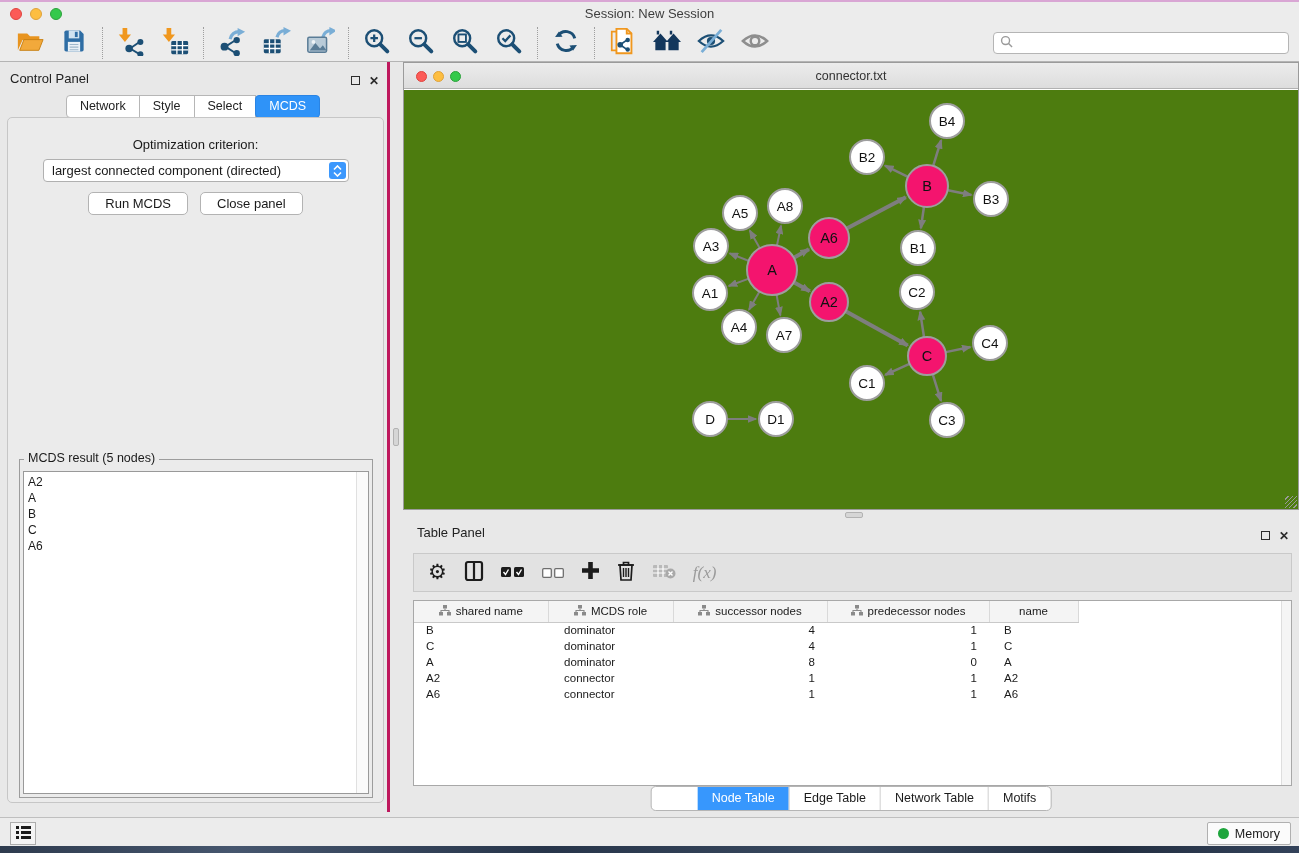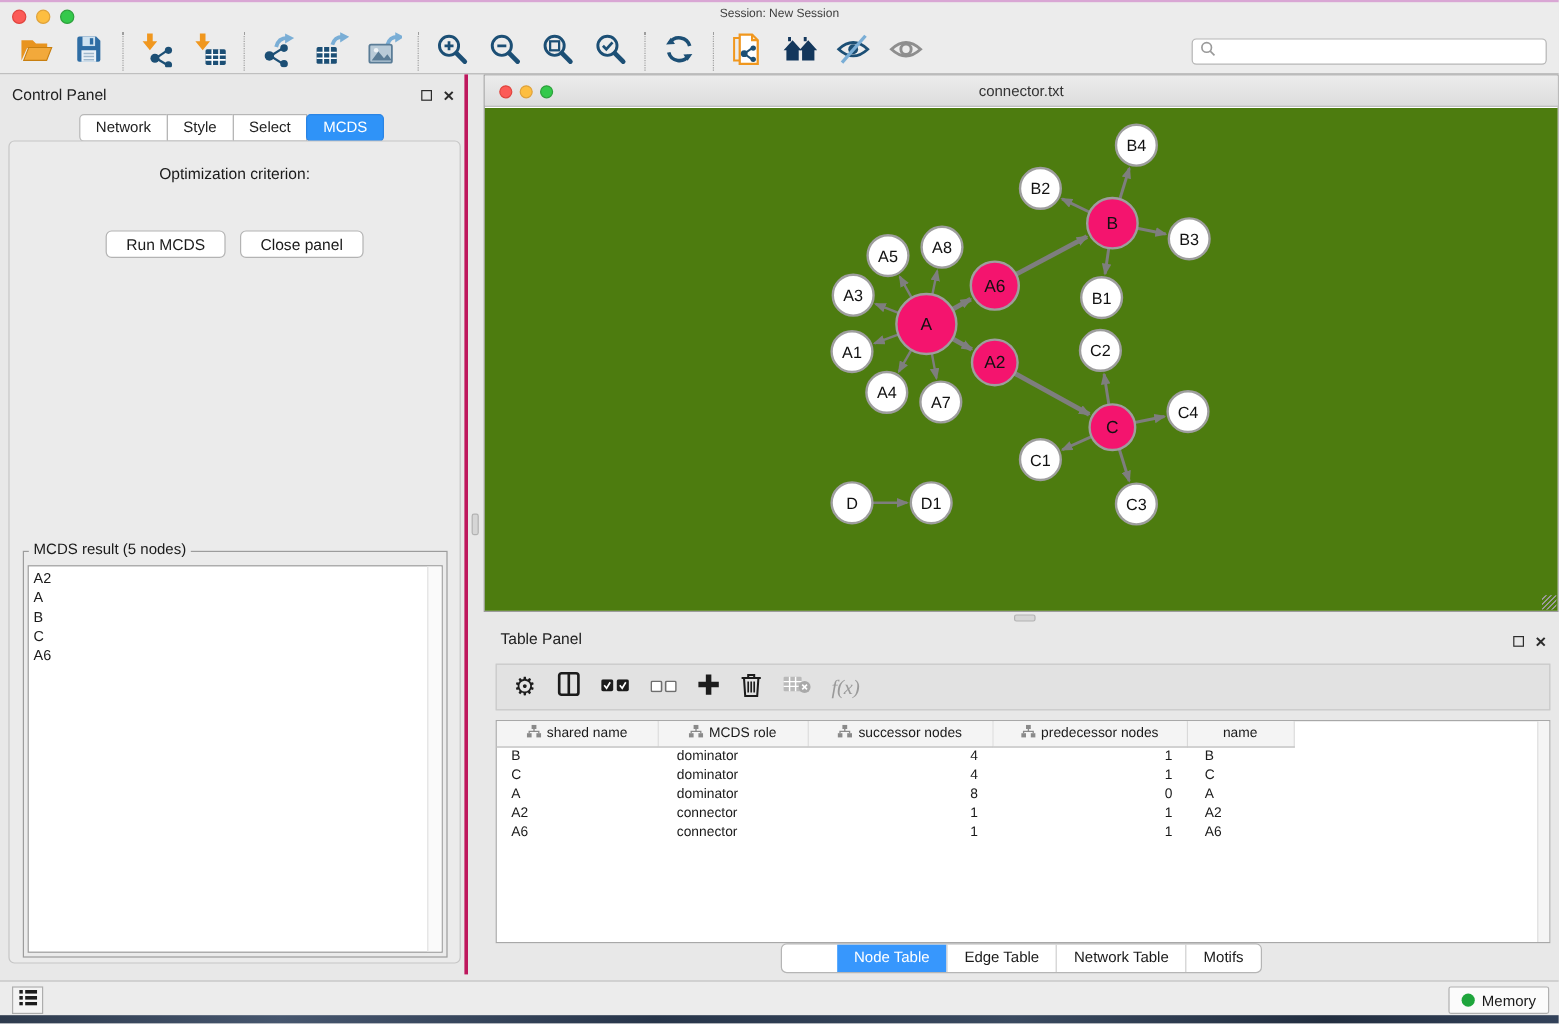--- a/index.html
+++ b/index.html
@@ -3,21 +3,21 @@
 <meta charset="utf-8">
 <style>
   * { margin:0; padding:0; box-sizing:border-box; }
   html,body { width:1299px; height:853px; }
   body { position:relative; background:#e8e8e8; font-family:"Liberation Sans",sans-serif; overflow:hidden; color:#1a1a1a; }
   .abs { position:absolute; }
 
   
   #top-strip { left:0; top:0; width:1299px; height:2px; background:#d9a6d4; }
   #titlebar { left:0; top:2px; width:1299px; height:23px; background:#ececec; }
-  #titlebar .title { position:absolute; left:0; right:0; top:4px; text-align:center; font-size:10px; color:#3e3e3e; }
+  #titlebar .title { position:absolute; left:0; right:0; top:4px; text-align:center; font-size:13px; color:#3e3e3e; }
   .lights { position:absolute; display:flex; gap:8px; }
   #titlebar .lights { left:10px; top:6px; }
   .light { width:12px; height:12px; border-radius:50%; }
   .light.red { background:#fc5b57; border:1px solid #e0443e; }
   .light.yellow { background:#fdbe41; border:1px solid #dfa23a; }
   .light.green { background:#34c94b; border:1px solid #2da13c; }
 
   #toolbar { left:0; top:25px; width:1299px; height:37px; background:#ececec; border-bottom:1px solid #b4b4b4; display:flex; align-items:center; padding:0 8px; }
   .tb-btn { width:40px; height:34px; display:flex; align-items:center; justify-content:center; margin:0 2px; cursor:default; }
   .tb-sep { width:1px; height:32px; border-left:1px dotted #9e9e9e; margin:0 6px; }
@@ -269,20 +269,29 @@
     <span><span class="close-glyph">✕</span></span>
   </div>
   <div id="cp-tabs">
       <div class="cp-tab">Network</div>
       <div class="cp-tab">Style</div>
       <div class="cp-tab">Select</div>
       <div class="cp-tab active">MCDS</div>
     </div>
   <div id="cp-content">
     <div id="opt-label">Optimization criterion:</div>
+    <div id="criterion-select">
+      <span>largest connected component (directed)</span>
+      <span id="criterion-stepper">
+          <svg width="9" height="12" viewBox="0 0 9 12">
+            <path d="M1 4.5 L4.5 1 L8 4.5" stroke="#fff" stroke-width="1.6" fill="none"></path>
+            <path d="M1 7.5 L4.5 11 L8 7.5" stroke="#fff" stroke-width="1.6" fill="none"></path>
+          </svg>
+        </span>
+    </div>
     <div class="cp-btn-row">
       <button class="cp-btn">Run MCDS</button>
       <button class="cp-btn">Close panel</button>
     </div>
     <div id="mcds-group">
       <div id="mcds-legend">MCDS result (5 nodes)</div>
       <div id="mcds-list">
         <ul id="mcds-items">
             <li>A2</li>
             <li>A</li>

